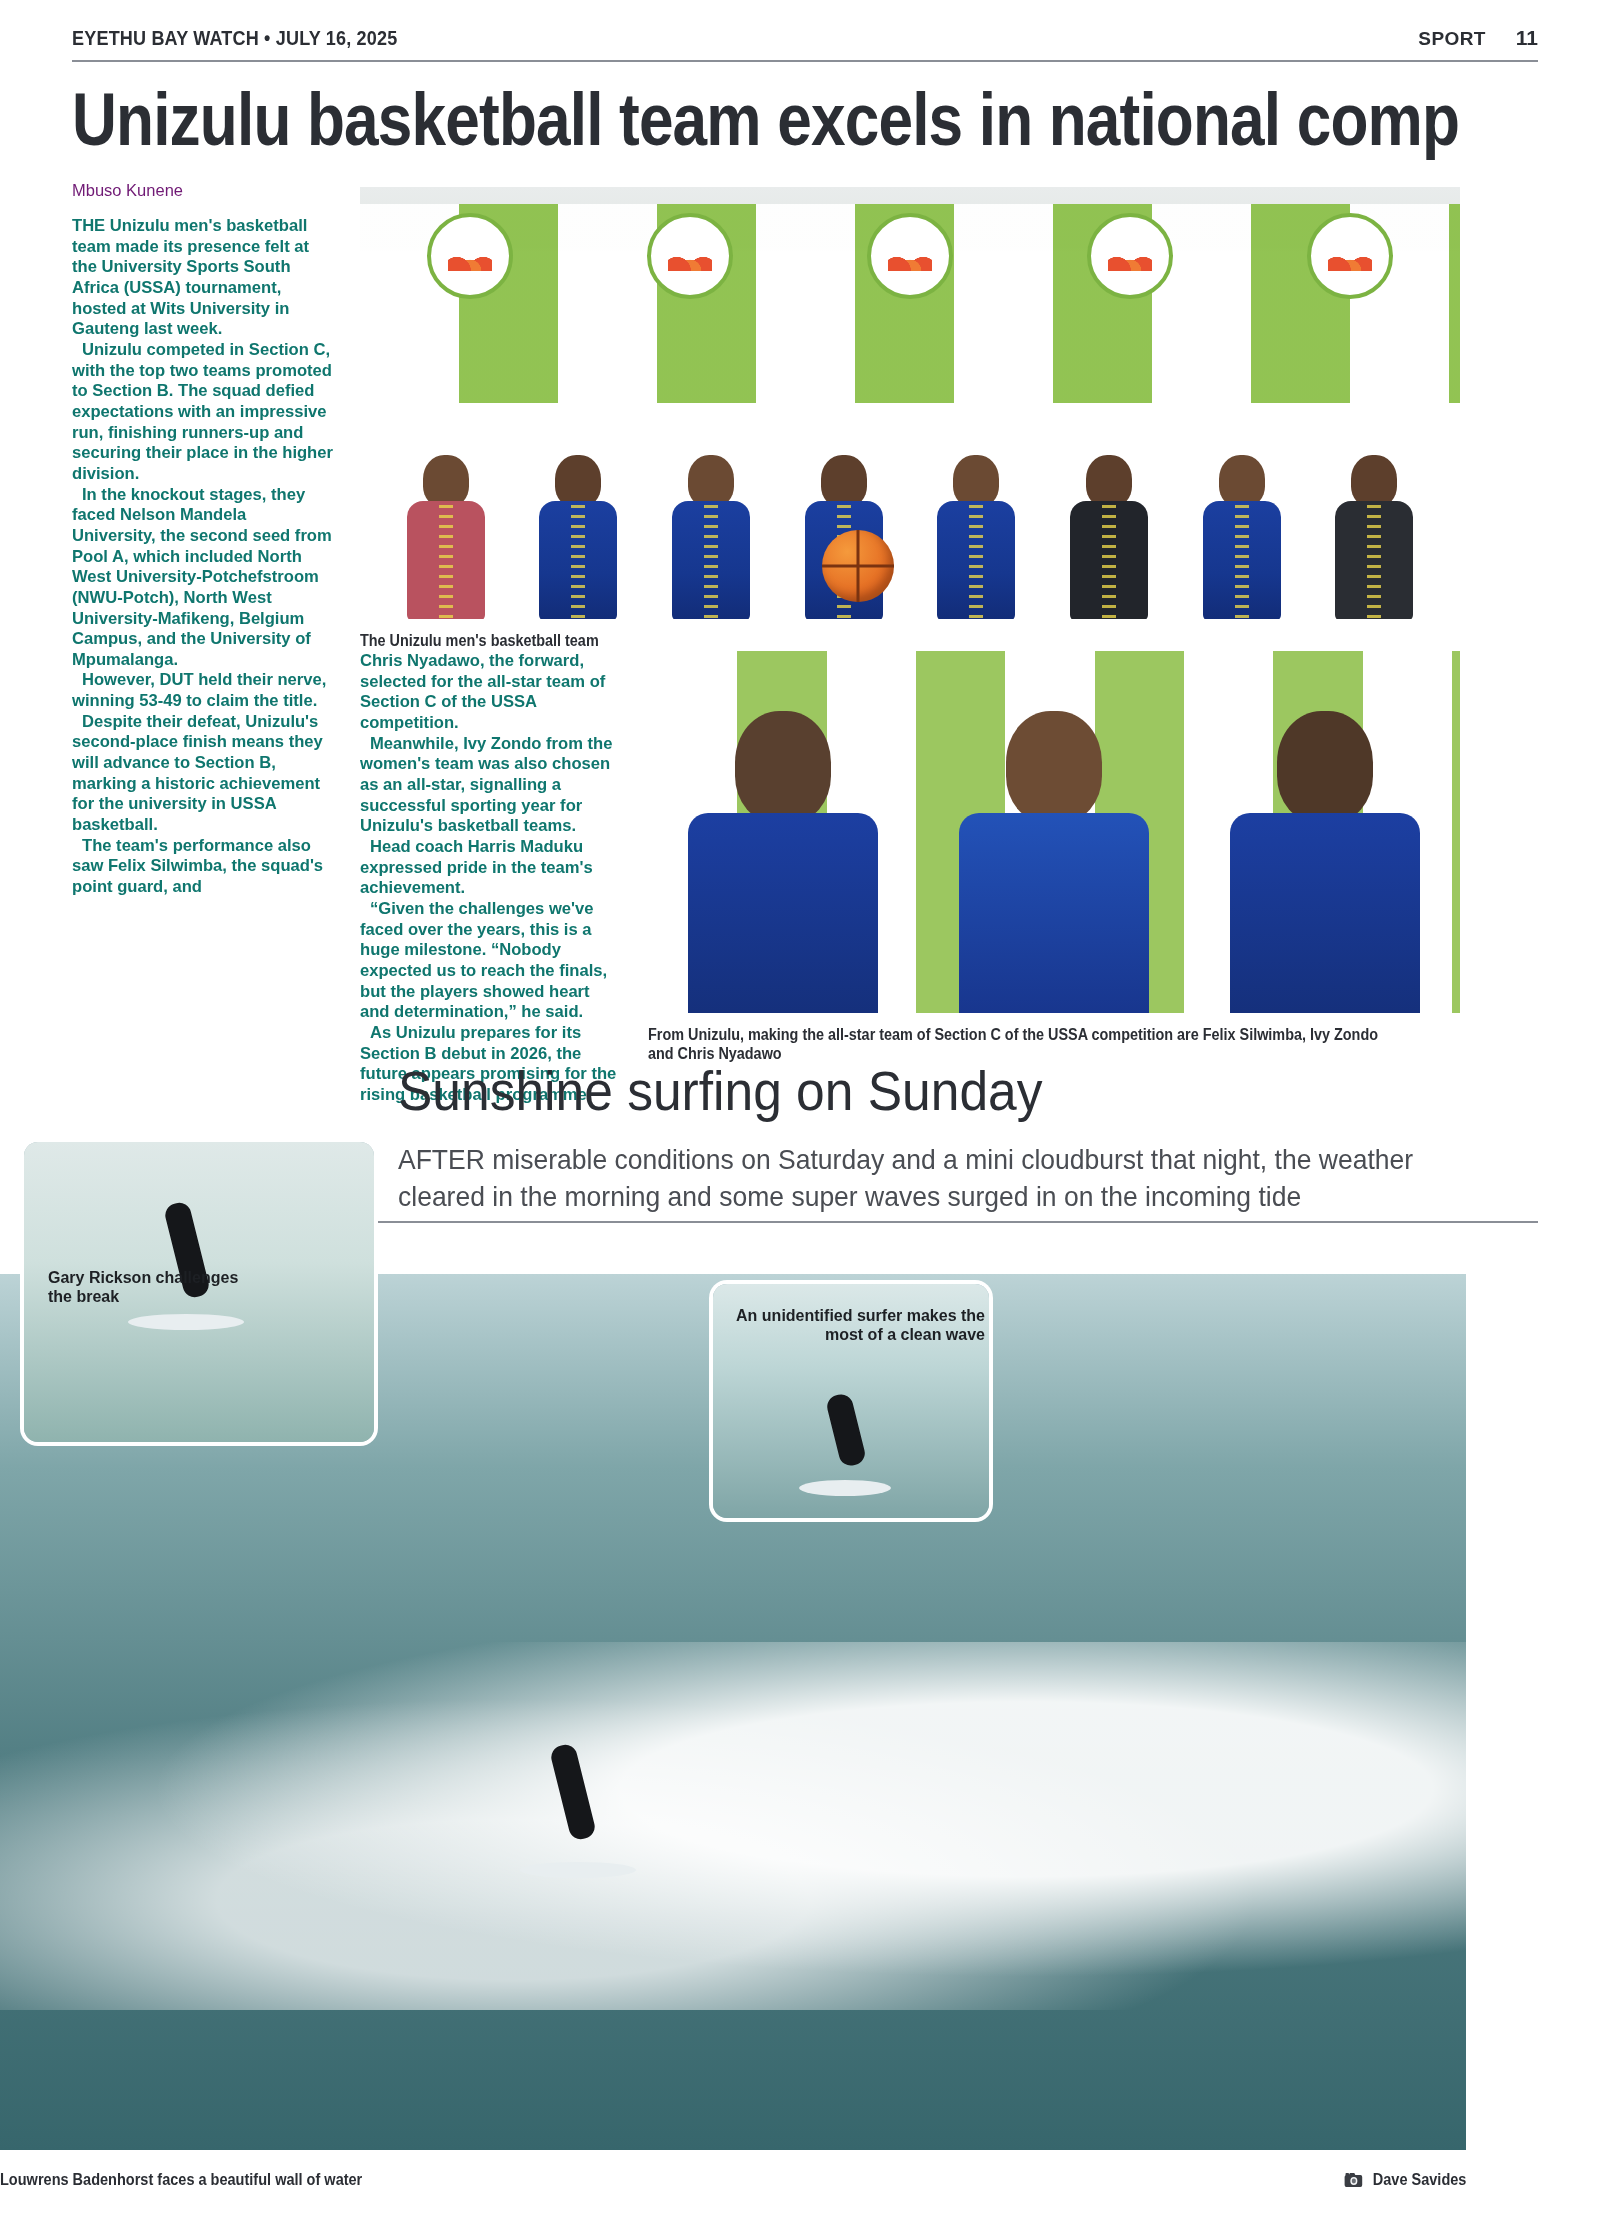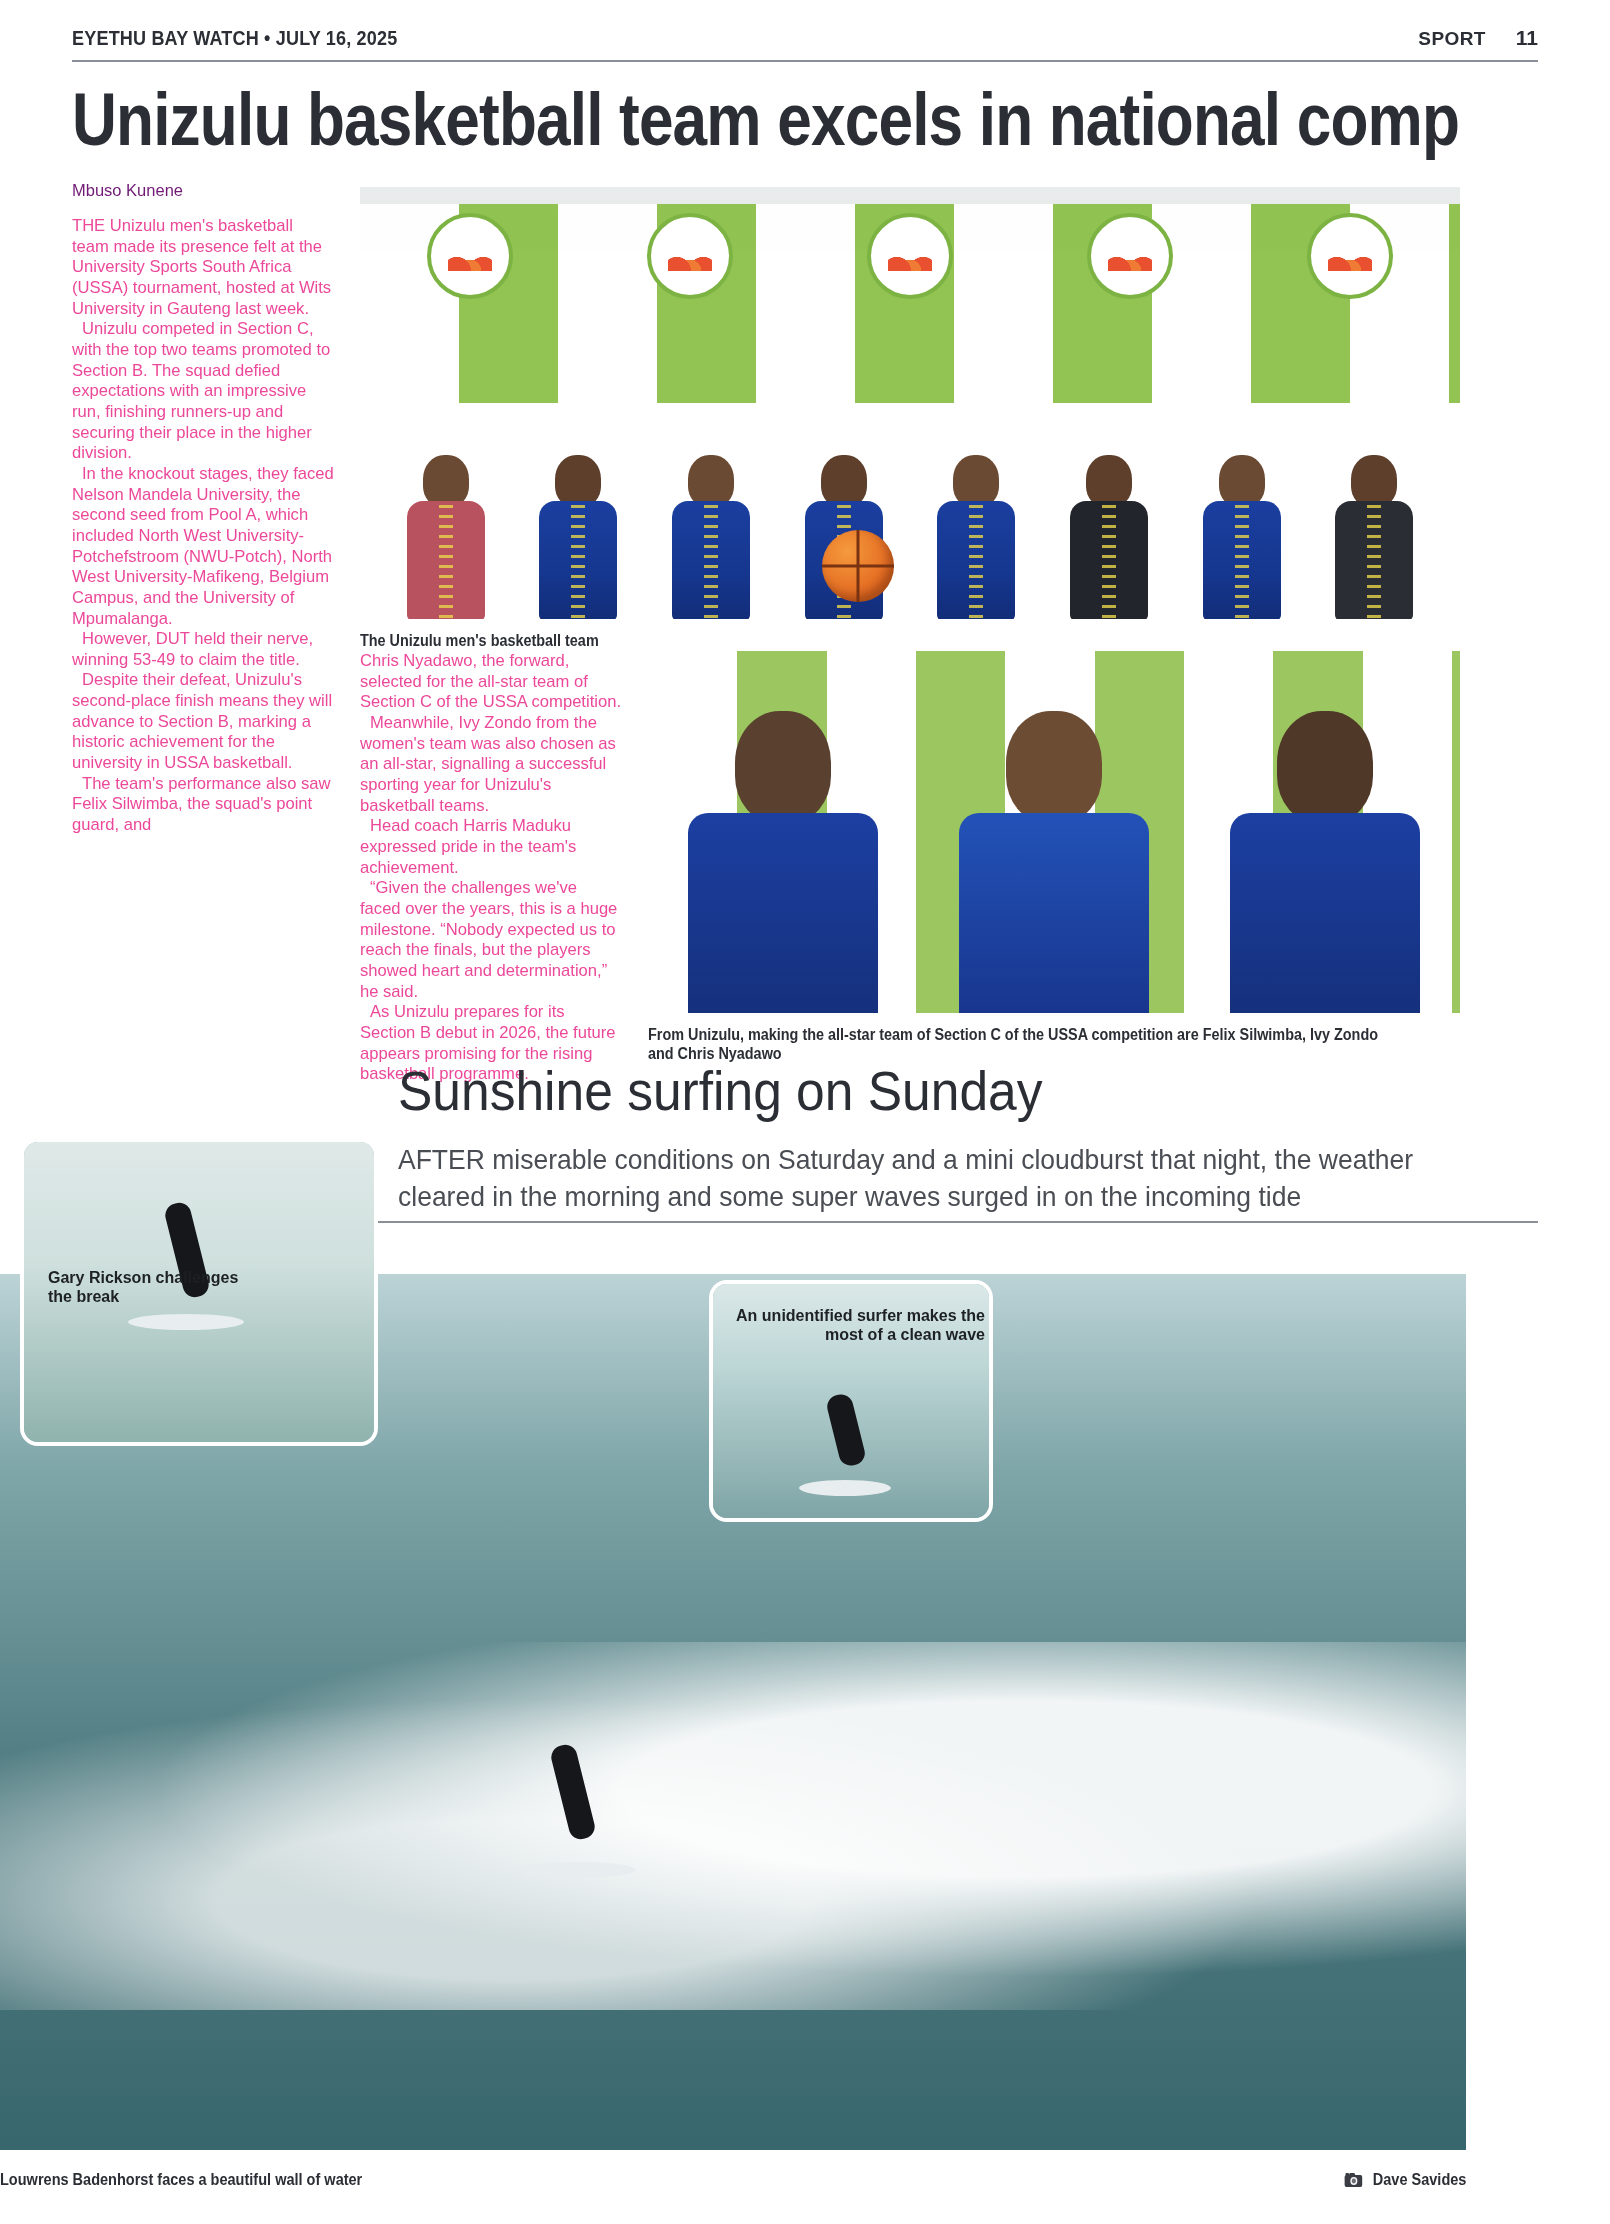--- a/index.html
+++ b/index.html
@@ -37,21 +37,21 @@
   }
 
   
   .story1 { position: relative; margin-top: 26px; }
   .byline { font-size: 16.5px; color: #701a75; margin-bottom: 16px; }
 
   .col { position: absolute; }
   .col1 { left: 0; top: 0; width: 262px; }
   .col2 { left: 288px; top: 470px; width: 262px; }
 
-  .body-text { font-size: 16.6px; line-height: 1.245; color: #ec4899; text-align: left; }
+  .body-text { font-size: 16.6px; line-height: 1.245; color: #0f766e; text-align: left; font-weight: bold; }
   .body-text p { margin: 0; }
   .body-text p + p { text-indent: 10px; }
 
   
   .photo { position: absolute; overflow: hidden; background: #cfd6d9; }
   .photo1 { left: 288px; top: 6px; width: 1100px; height: 432px; }
   .photo2 { left: 576px; top: 470px; width: 812px; height: 362px; }
 
   .cap-bold { font-size: 16px; font-weight: 700; line-height: 1.2;
               transform: scaleX(.9); transform-origin: left top; width: 111%; }

